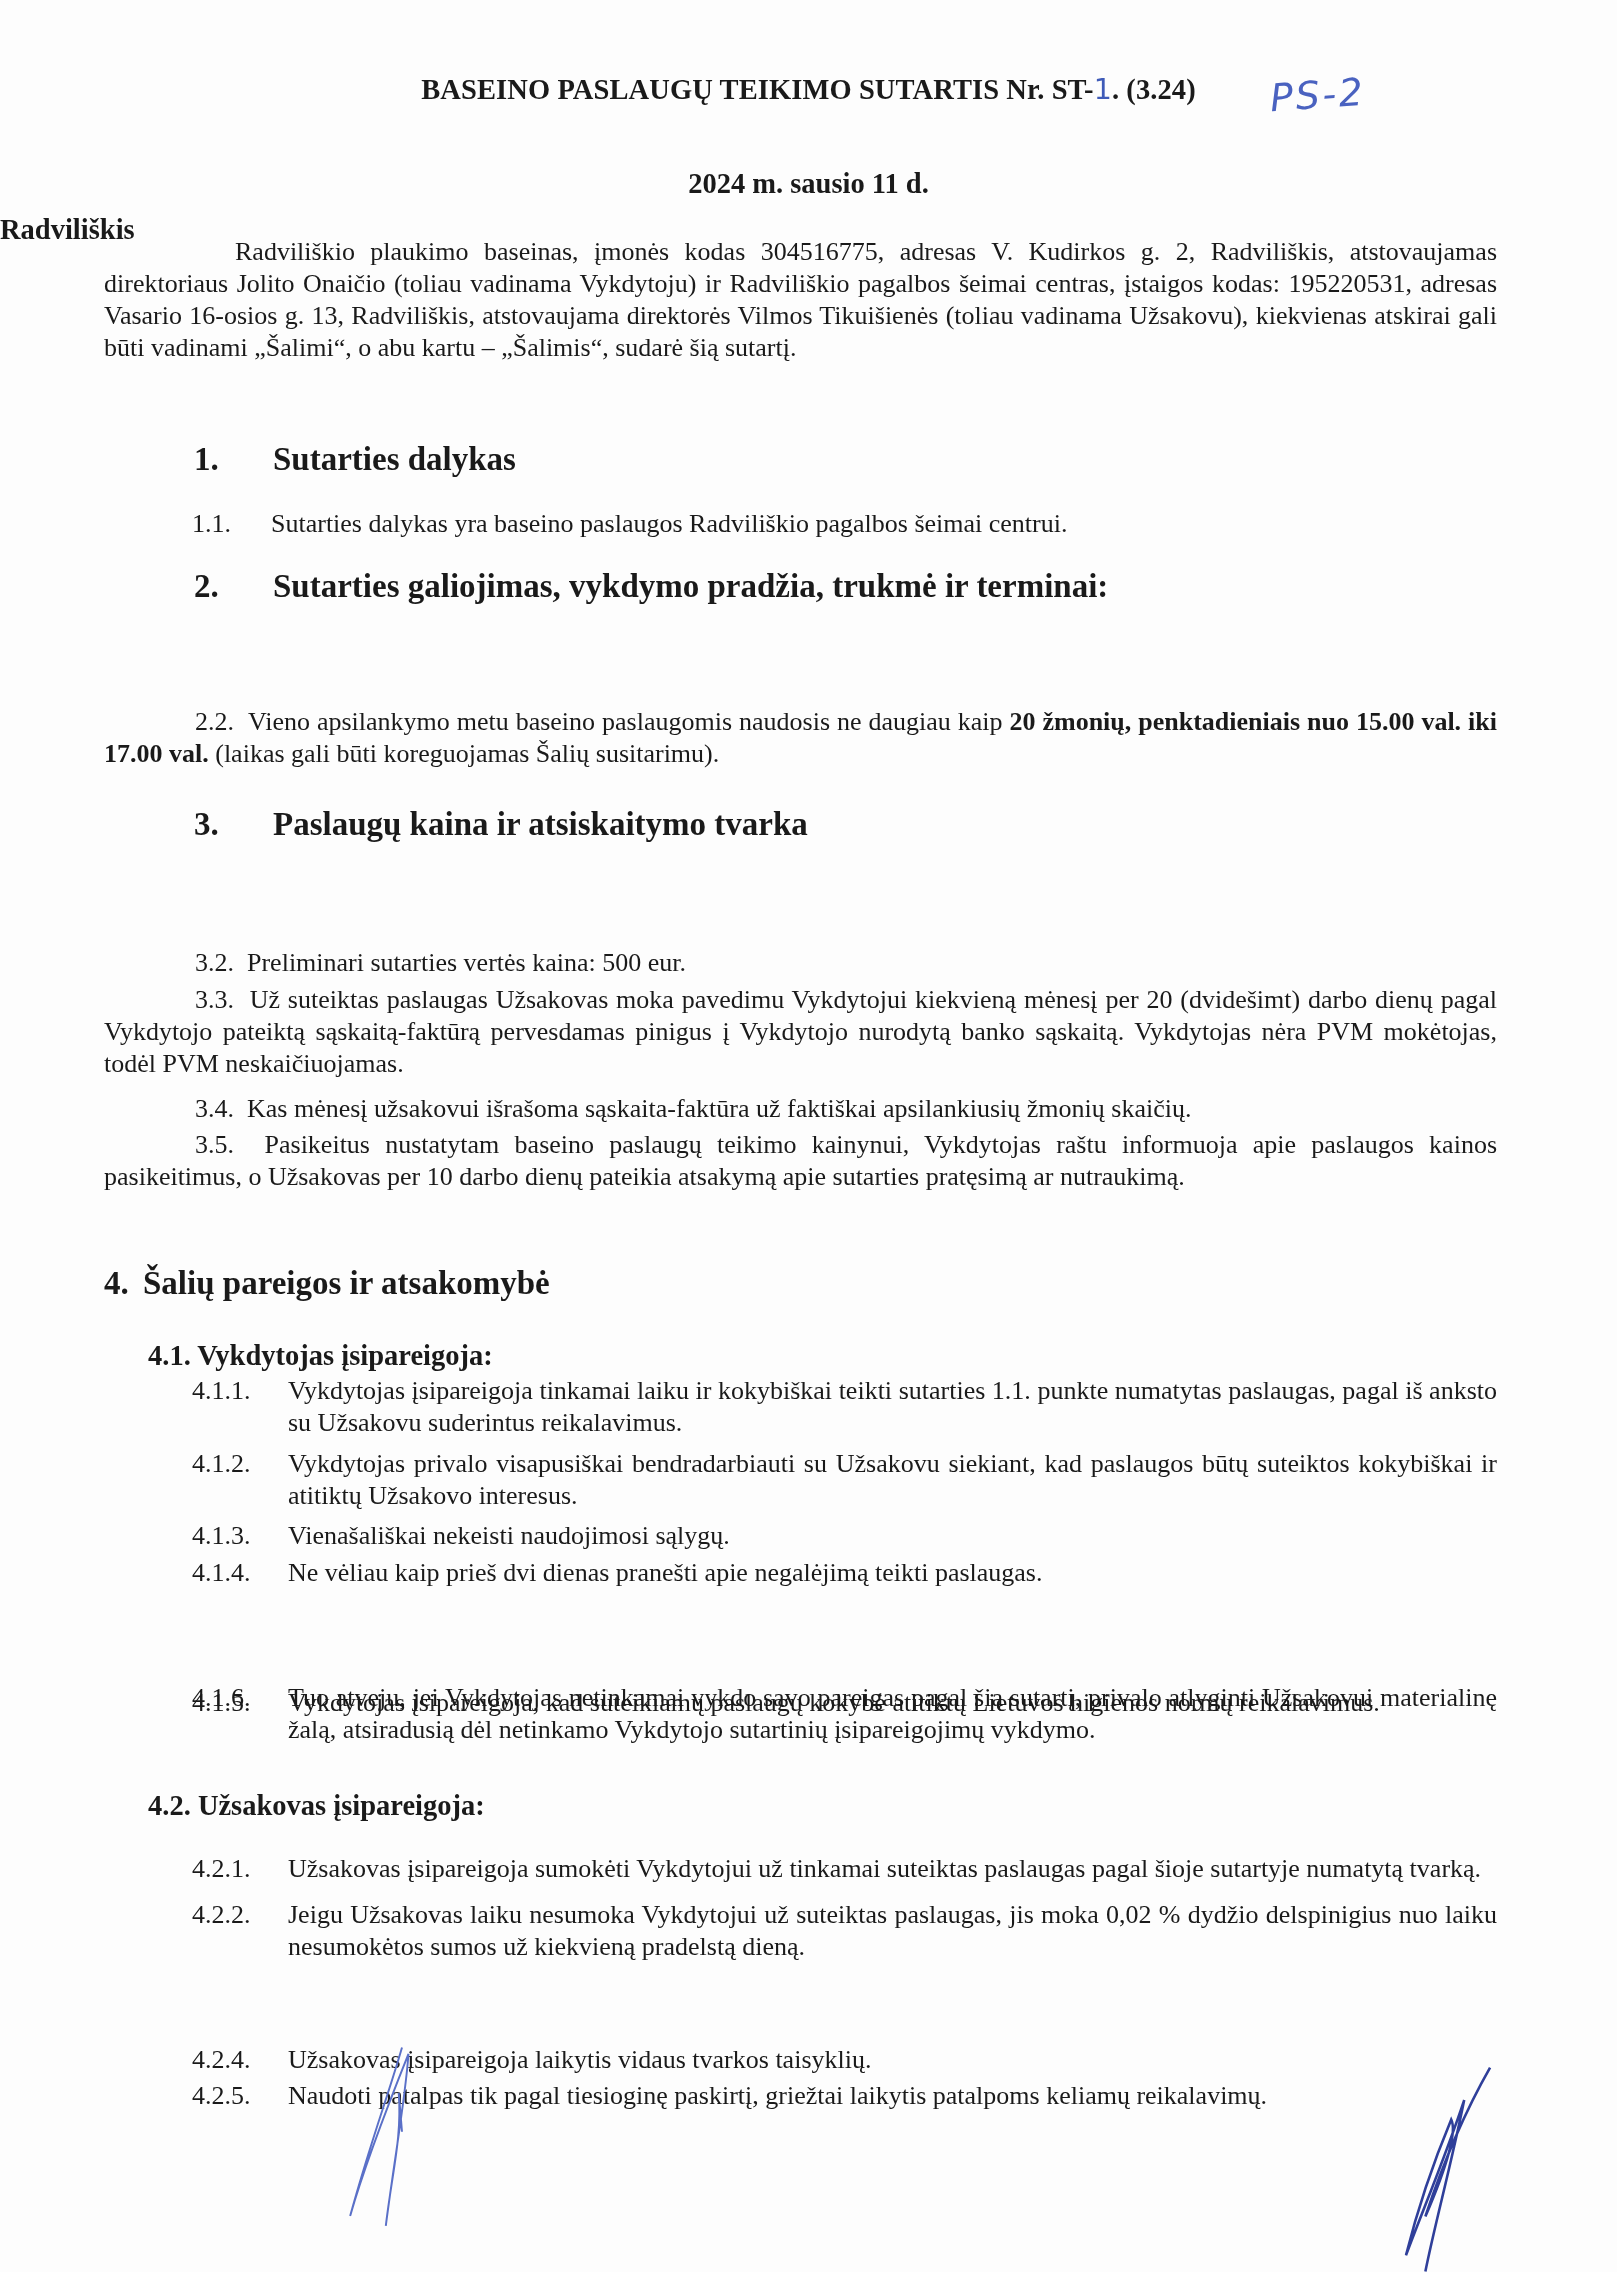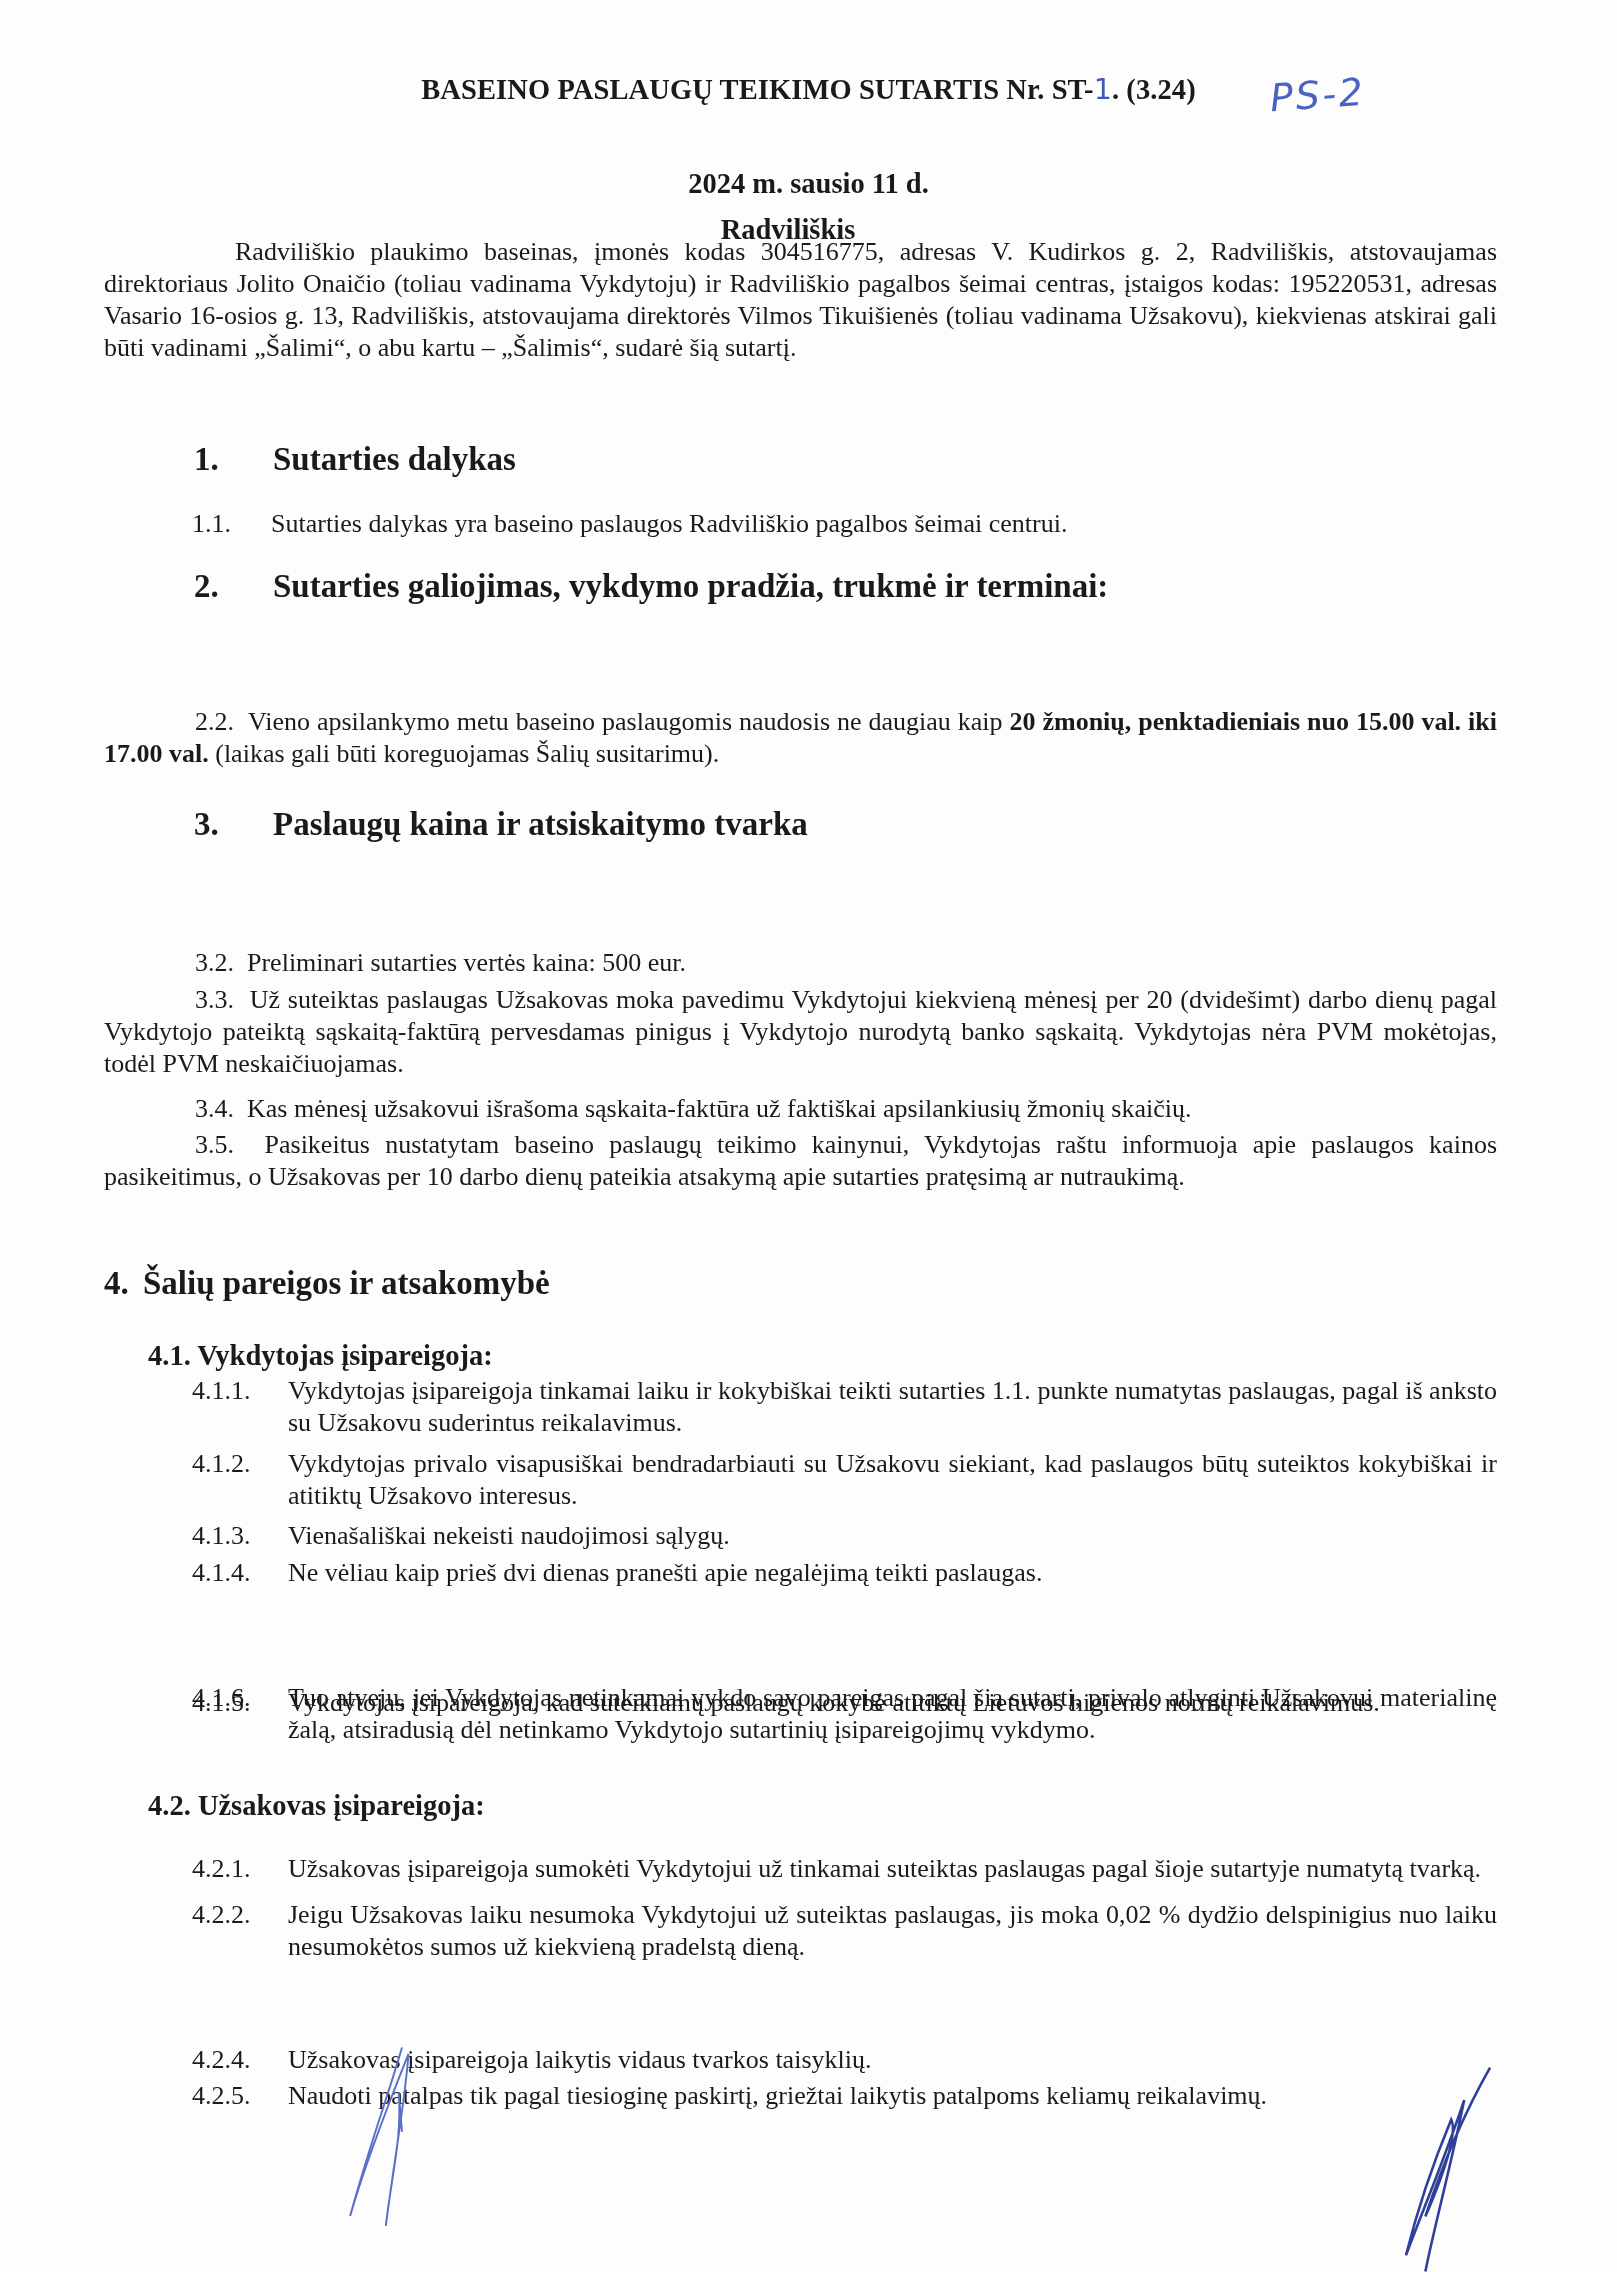--- a/index.html
+++ b/index.html
@@ -13,21 +13,21 @@
     position: absolute; top: 73px; left: 0; width: 1617px; text-align: center;
     font-weight: bold; font-size: 28.5px; letter-spacing: 0.1px;
   }
   .title .handnum { color: #3f5bb8; font-family: "DejaVu Sans", sans-serif; font-weight: normal; font-size: 28.5px; }
   .handnote {
     position: absolute; left: 1270px; top: 73px; color: #4a62c0;
     font-family: "DejaVu Sans", sans-serif; font-size: 38px; transform: rotate(-4deg);
     font-style: italic; letter-spacing: 2.6px;
   }
   .date { position: absolute; top: 168px; left: 0; width: 1617px; text-align: center; font-weight: bold; font-size: 28.5px; }
-  .city { position: absolute; top: 214px; left: 0; width: 1576px; text-align: center; font-weight: bold; font-size: 28.5px; }
+  .city { position: absolute; top: 214px; left: 0; width: 1576px; text-align: left; font-weight: bold; font-size: 28.5px; }
 
   .block { position: absolute; left: 104px; width: 1393px; text-align: justify; }
   .block p { margin: 0; }
   .indent { text-indent: 131px; }
   .sec-heading { position: absolute; left: 194px; font-weight: bold; font-size: 33px; }
   .sec-heading .num { display: inline-block; width: 79px; }
   .sub-heading { position: absolute; left: 148px; font-weight: bold; font-size: 28.5px; }
   .b { font-weight: bold; }
 
   .item { position: absolute; left: 192px; width: 1305px; display: flex; }

